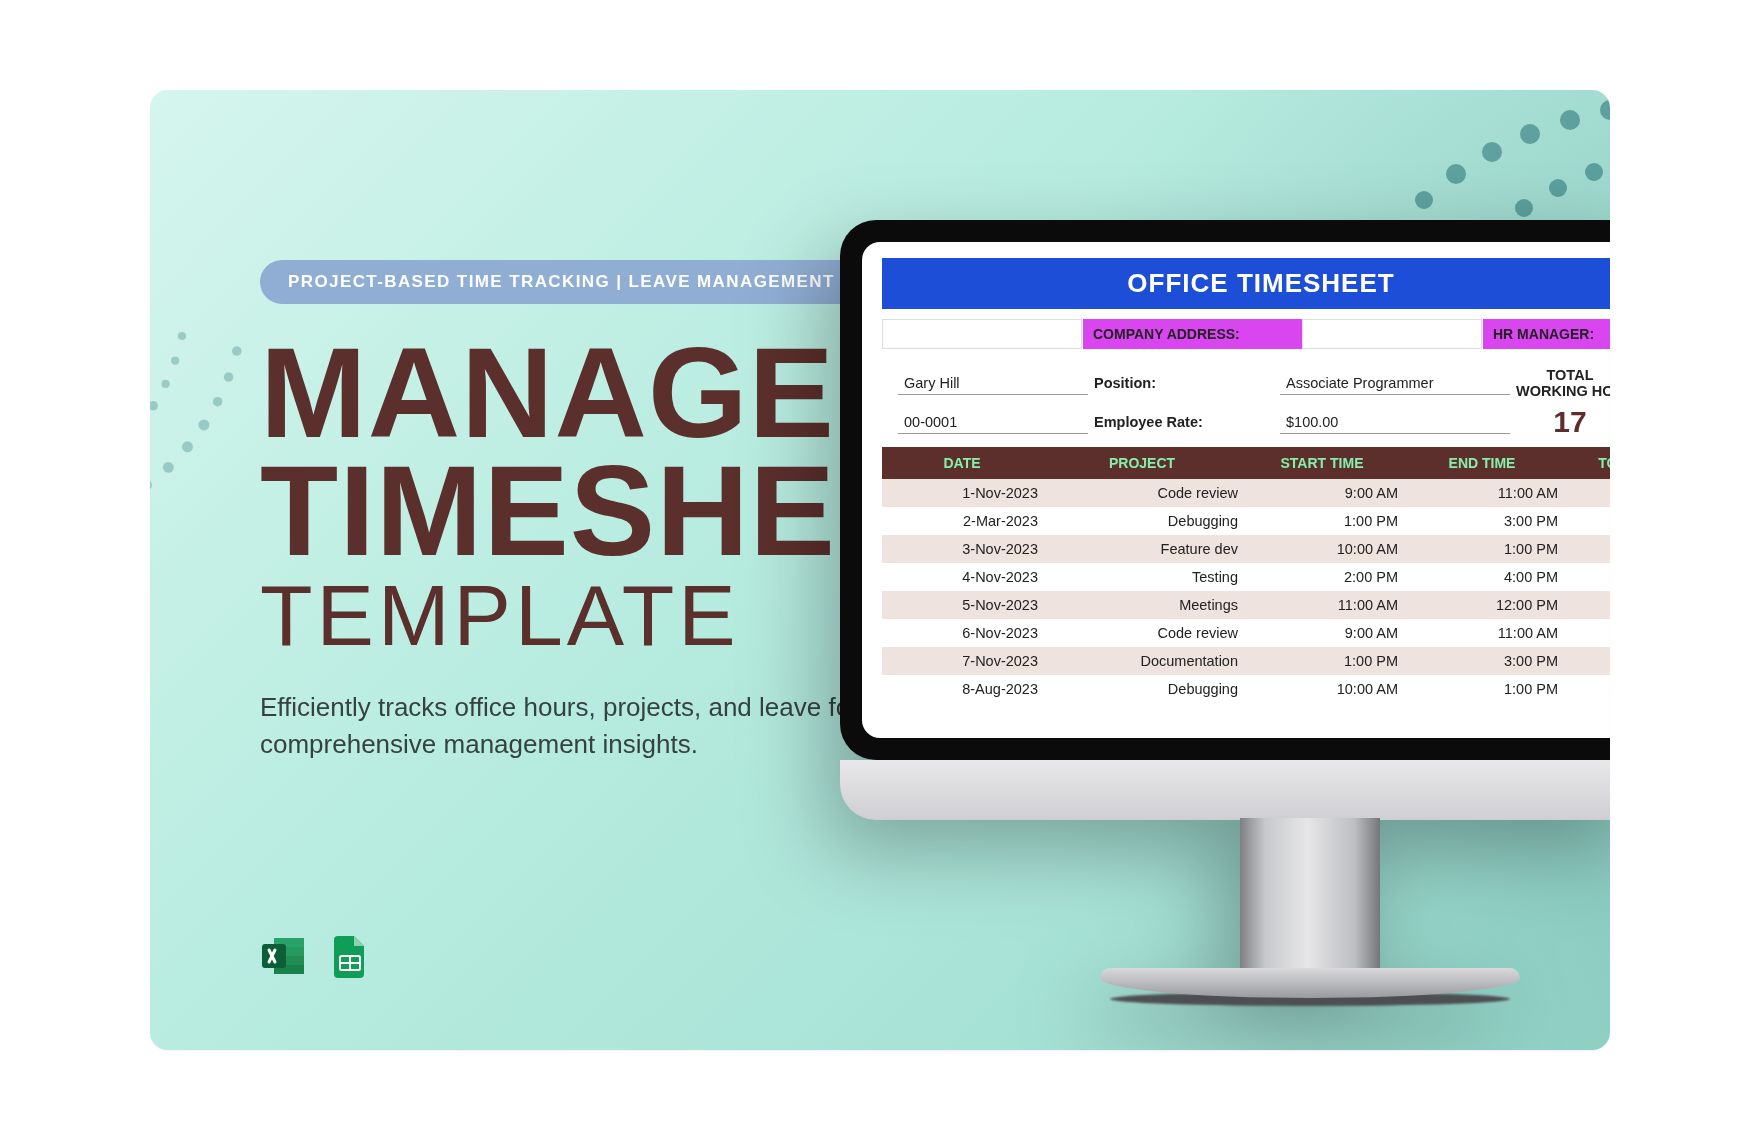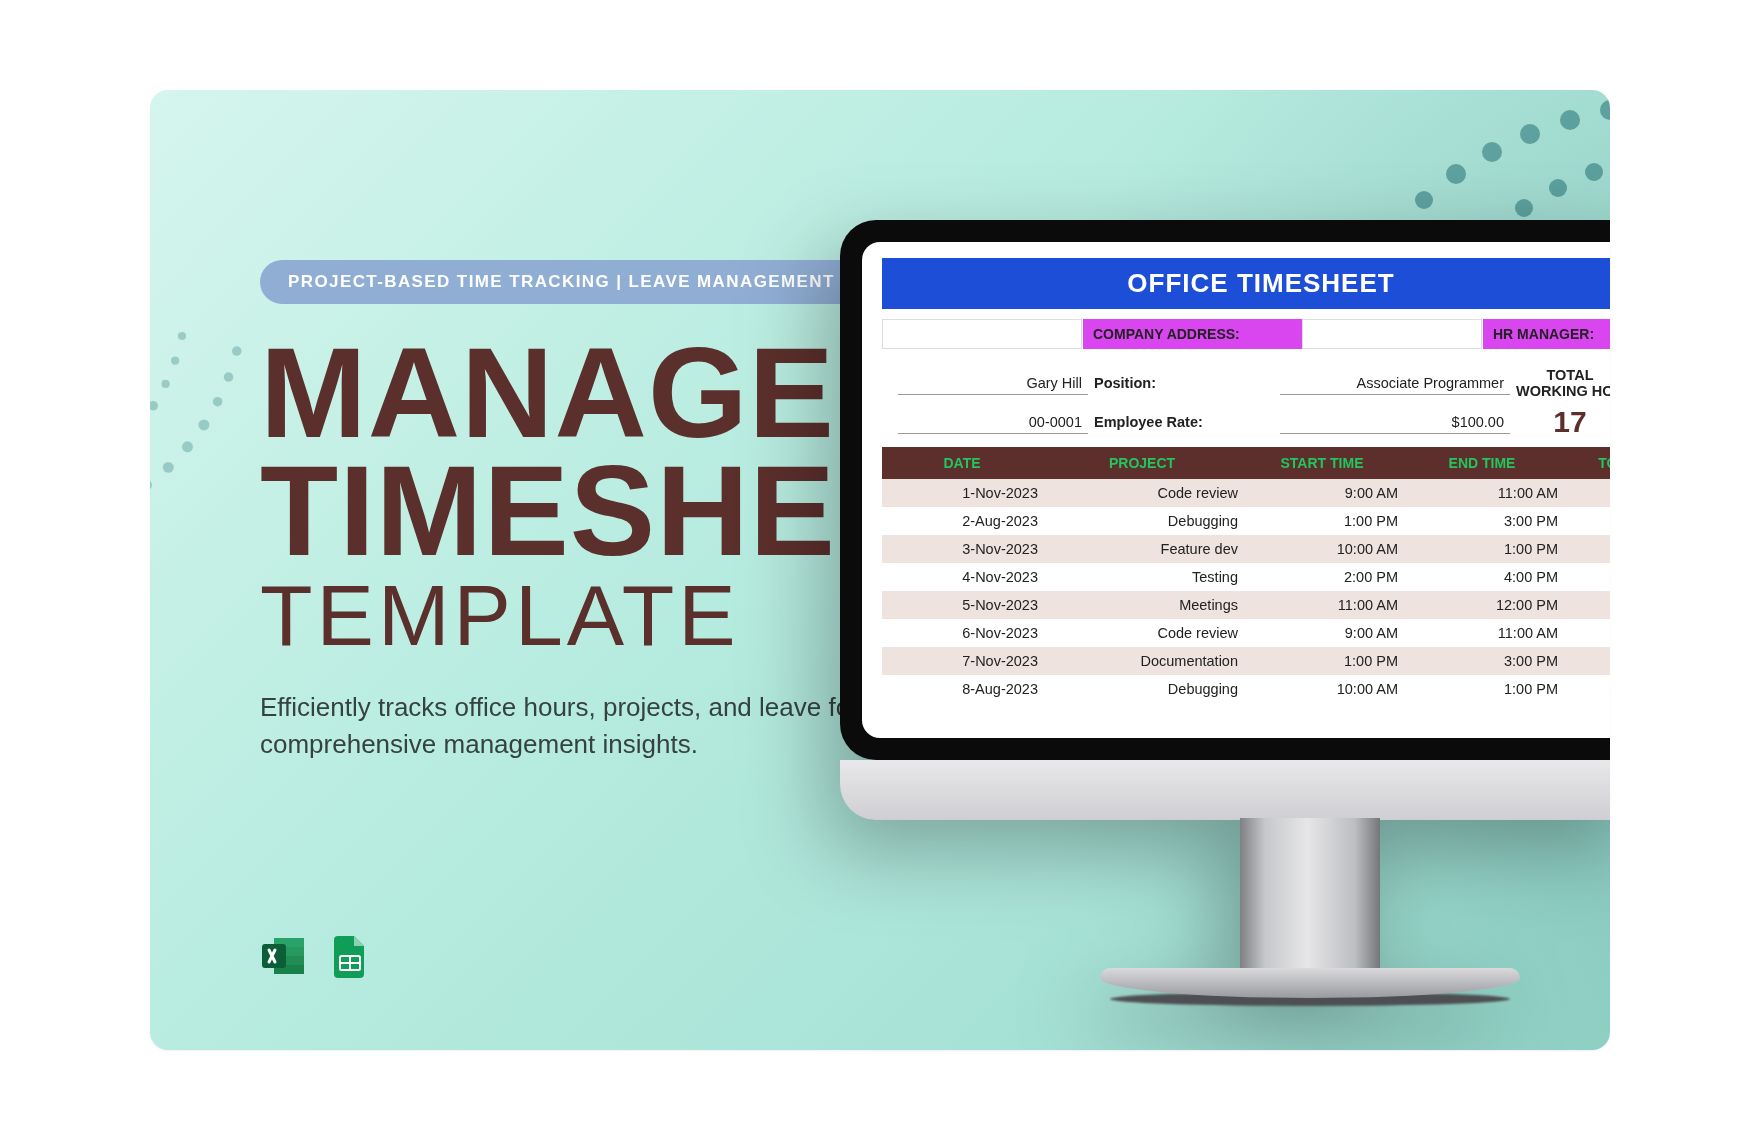--- a/index.html
+++ b/index.html
@@ -108,27 +108,27 @@
   .labels-row {
     display:grid; grid-template-columns: 200px 220px 180px 200px; gap:0;
     margin-top:10px; font-weight:800; font-size:14px;
   }
   .labels-row .lab { background:#d946ef; padding:7px 10px; border-left:1px solid #fff; }
   .labels-row .blank { background:#fff; border:1px solid #ddd; }
   .info {
     display:grid; grid-template-columns: 190px 180px 230px 1fr;
     row-gap:6px; column-gap:6px; padding:18px 16px 8px 16px; align-items:center;
   }
-  .info .val { border-bottom:1px solid #9b9b9b; padding:3px 6px; text-align:right; }
+  .info .val { border-bottom:1px solid #9b9b9b; padding:3px 6px; text-align:left; }
   .info .lab { font-weight:800; }
   .info .big-lab { font-weight:800; text-align:center; }
   .info .big-val { font-weight:900; font-size:30px; color:#5c2f2c; text-align:center; }
   .thead {
     display:grid; grid-template-columns: 160px 200px 160px 160px 100px;
-    background:#5c2f2c; color:#22c55e; font-weight:800; font-size:14px;
+    background:#5c2f2c; color:#86efac; font-weight:800; font-size:14px;
     text-align:center;
   }
   .thead > div { padding:8px 4px; }
   .trow {
     display:grid; grid-template-columns: 160px 200px 160px 160px 100px;
     text-align:right; font-size:14.5px;
   }
   .trow > div { padding:6px 4px; }
   .trow:nth-child(odd){ background:#efe3e0; }
   .trow:nth-child(even){ background:#ffffff; }
@@ -278,21 +278,21 @@
             </div>
             <div class="tbody" id="tbody">
                 <div class="trow">
                   <div>1-Nov-2023</div>
                   <div>Code review</div>
                   <div>9:00 AM</div>
                   <div>11:00 AM</div>
                   <div></div>
                 </div>
                 <div class="trow">
-                  <div>2-Aug-2023</div>
+                  <div>2-Mar-2023</div>
                   <div>Debugging</div>
                   <div>1:00 PM</div>
                   <div>3:00 PM</div>
                   <div></div>
                 </div>
                 <div class="trow">
                   <div>3-Nov-2023</div>
                   <div>Feature dev</div>
                   <div>10:00 AM</div>
                   <div>1:00 PM</div>

